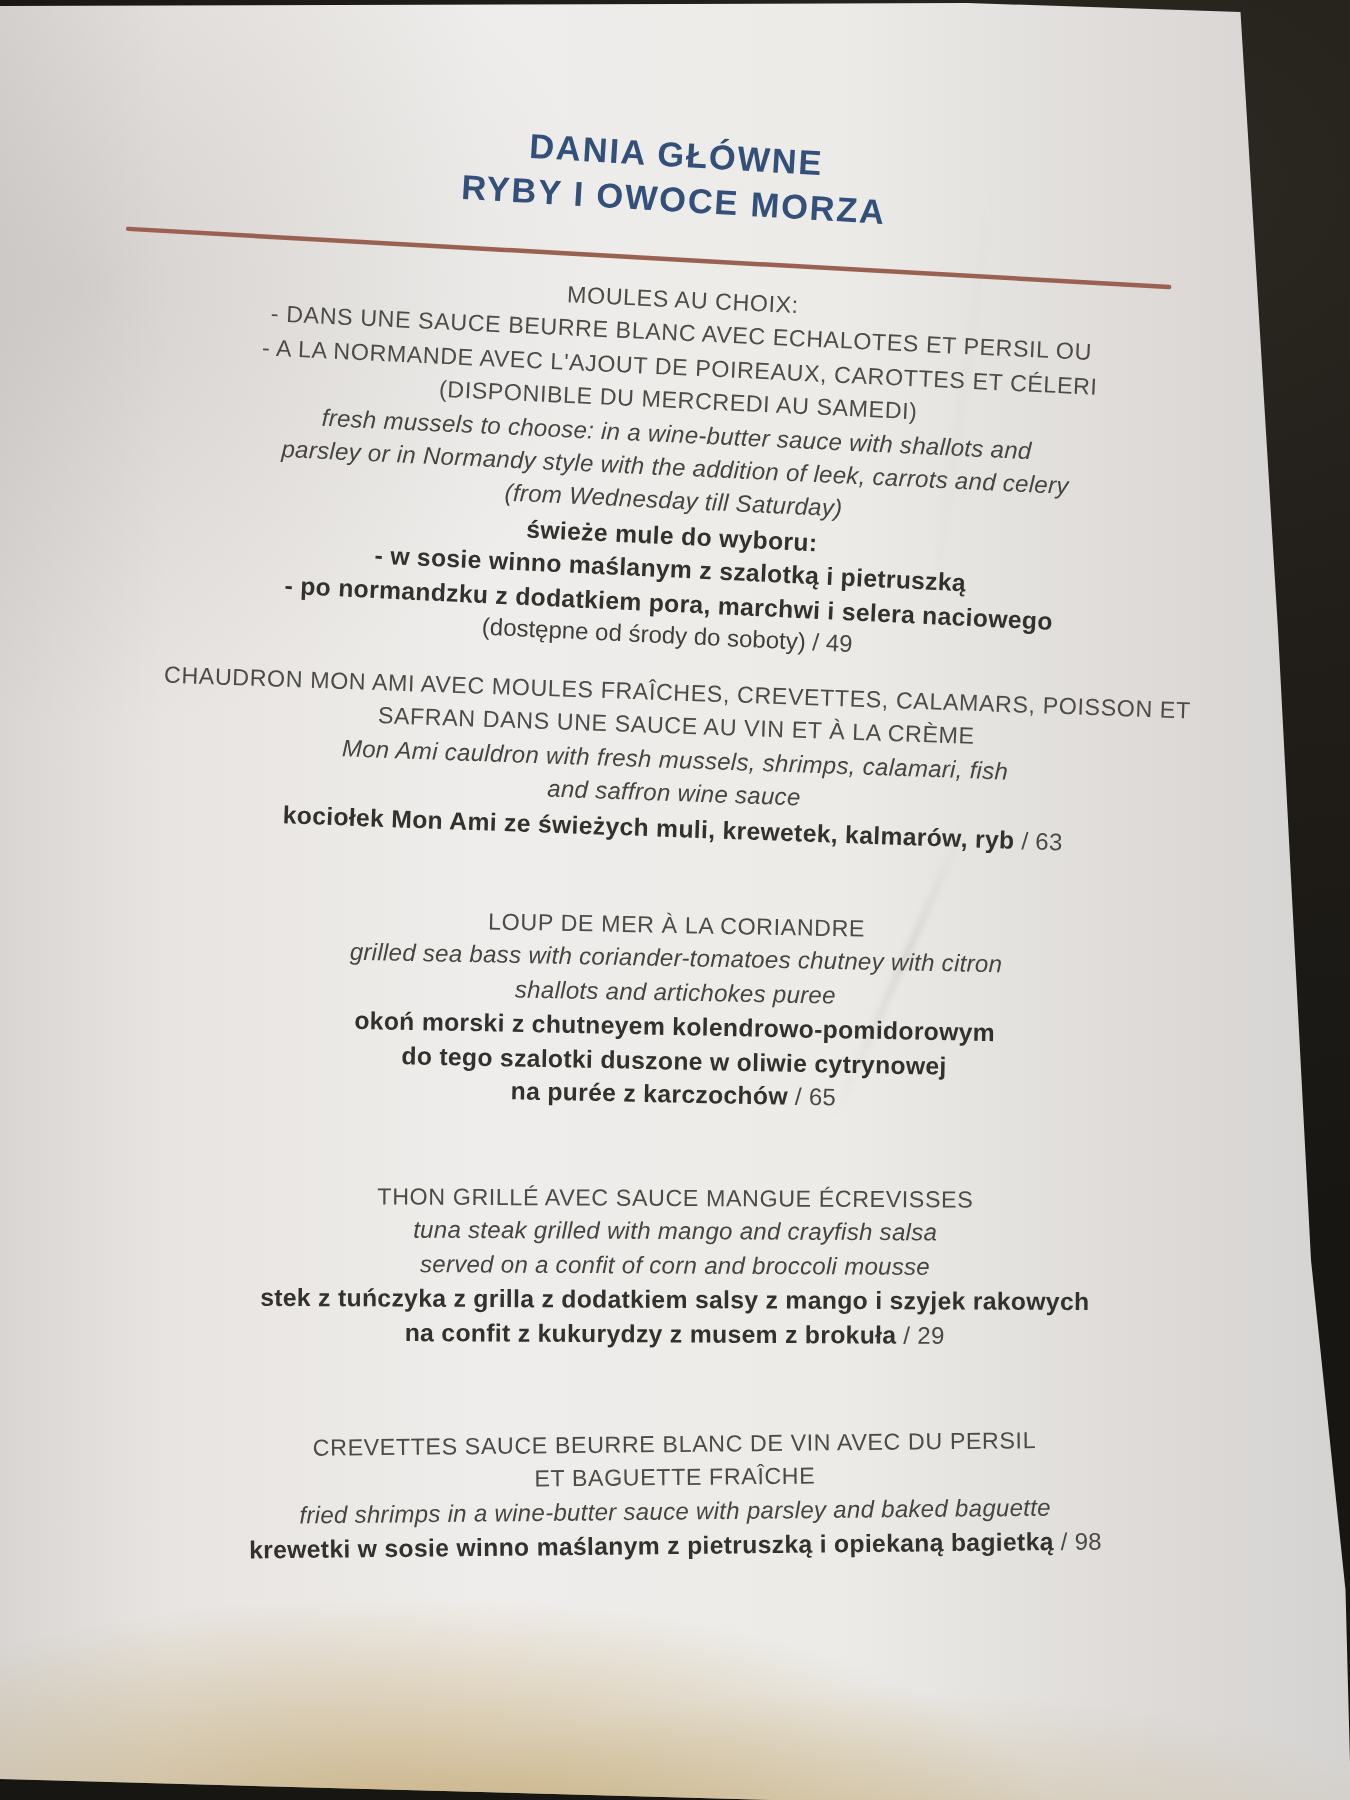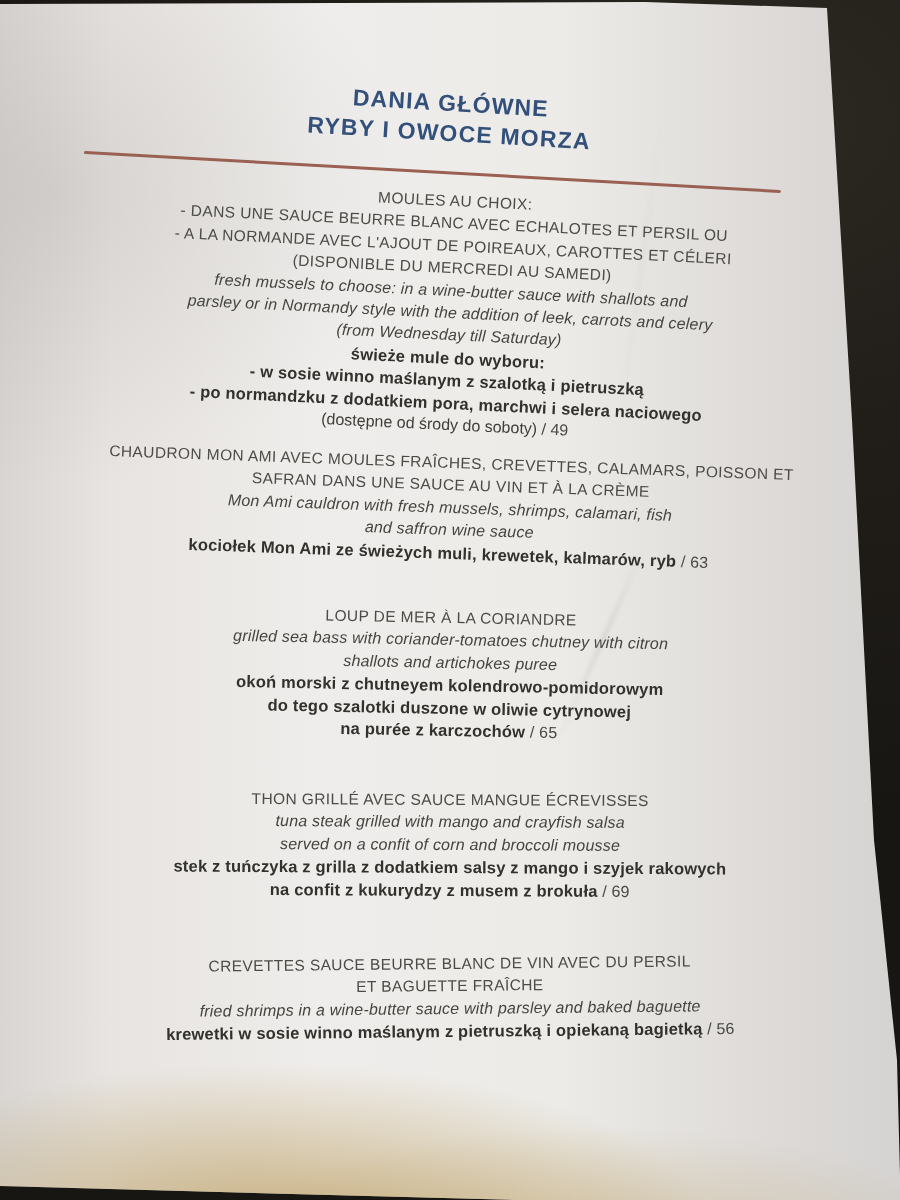--- a/index.html
+++ b/index.html
@@ -81,22 +81,22 @@
         <div class="line en"><span>shallots and artichokes puree</span></div>
         <div class="line pl"><span>okoń morski z chutneyem kolendrowo-pomidorowym</span></div>
         <div class="line pl"><span>do tego szalotki duszone w oliwie cytrynowej</span></div>
         <div class="line pl"><span>na purée z karczochów</span><span class="price"> / 65</span></div>
       </div>
       <div class="section s3">
         <div class="line fr"><span>THON GRILLÉ AVEC SAUCE MANGUE ÉCREVISSES</span></div>
         <div class="line en"><span>tuna steak grilled with mango and crayfish salsa</span></div>
         <div class="line en"><span>served on a confit of corn and broccoli mousse</span></div>
         <div class="line pl"><span>stek z tuńczyka z grilla z dodatkiem salsy z mango i szyjek rakowych</span></div>
-        <div class="line pl"><span>na confit z kukurydzy z musem z brokuła</span><span class="price"> / 69</span></div>
+        <div class="line pl"><span>na confit z kukurydzy z musem z brokuła</span><span class="price"> / 29</span></div>
       </div>
       <div class="section s4">
         <div class="line fr"><span>CREVETTES SAUCE BEURRE BLANC DE VIN AVEC DU PERSIL</span></div>
         <div class="line fr"><span>ET  BAGUETTE FRAÎCHE</span></div>
         <div class="line en"><span>fried shrimps in a wine-butter sauce with parsley and baked baguette</span></div>
-        <div class="line pl"><span>krewetki w sosie winno maślanym z pietruszką i opiekaną bagietką</span><span class="price"> / 56</span></div>
+        <div class="line pl"><span>krewetki w sosie winno maślanym z pietruszką i opiekaną bagietką</span><span class="price"> / 98</span></div>
       </div>
     </div>
 </div>
 
 </body></html>

